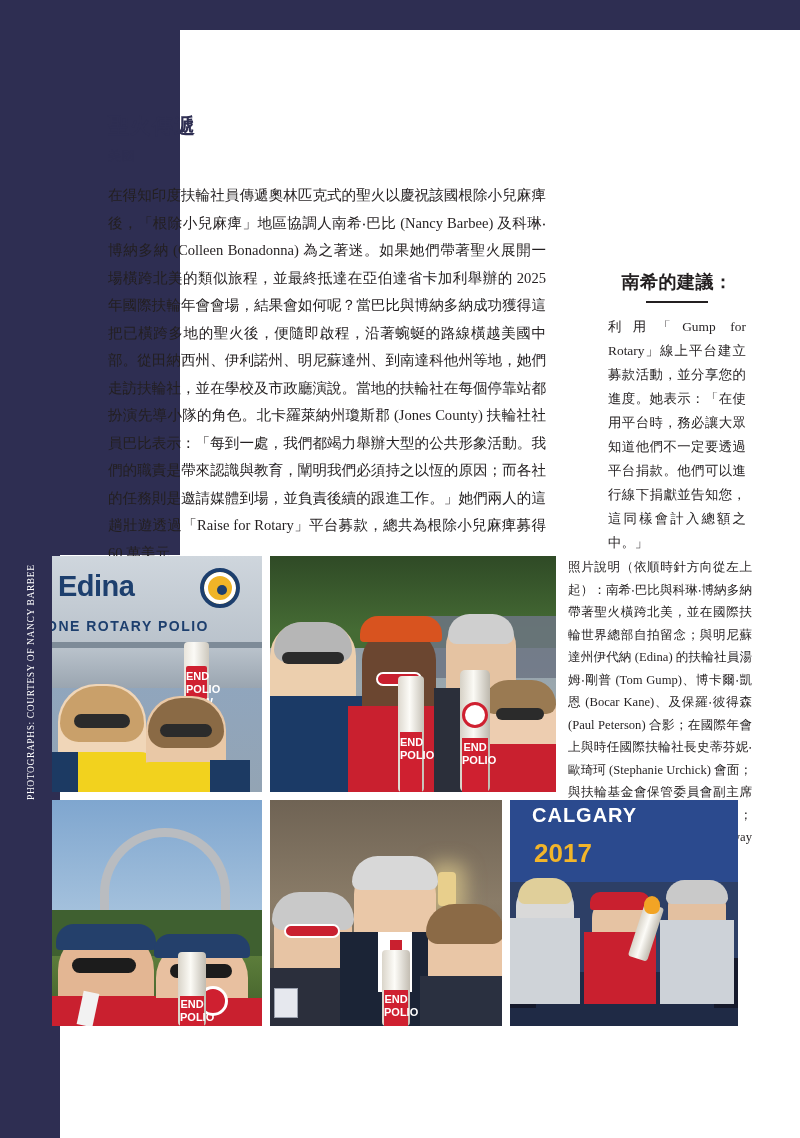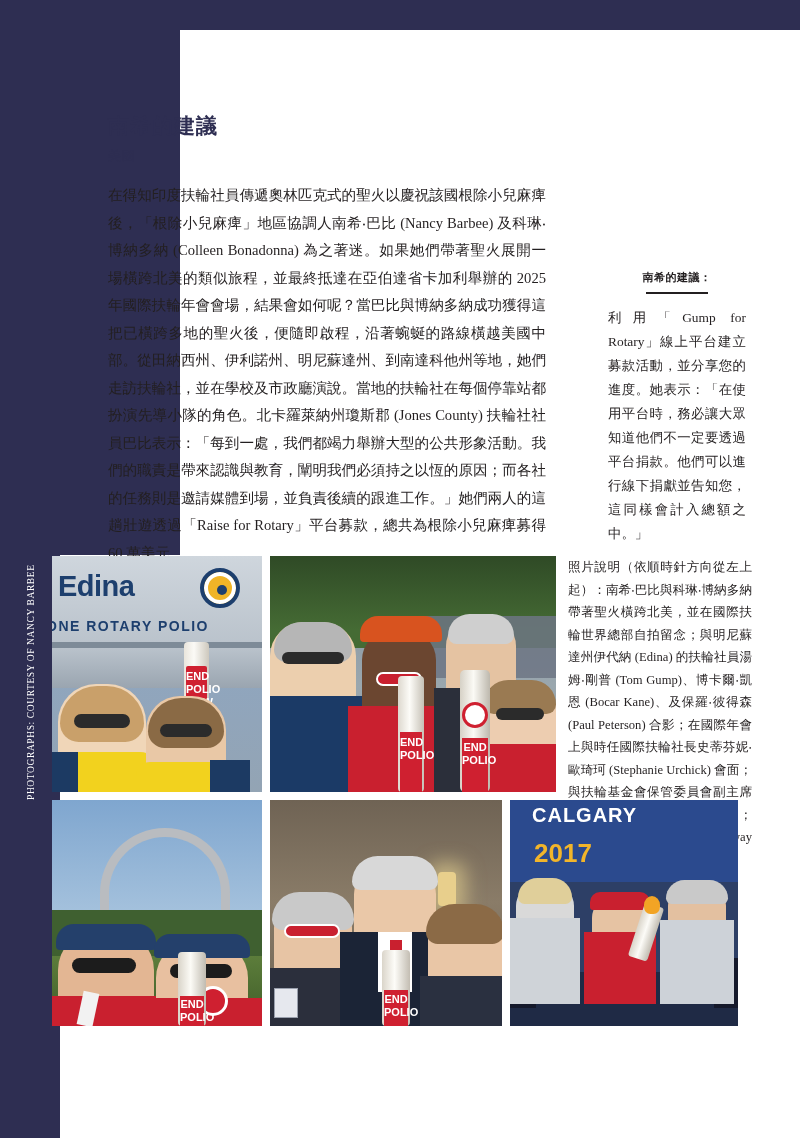--- a/index.html
+++ b/index.html
@@ -82,21 +82,21 @@
 
   
   .tip {
     position: absolute;
     left: 608px;
     top: 270px;
     width: 138px;
   }
   .tip-title {
     font-weight: bold;
-    font-size: 11px;
+    font-size: 18px;
     color: #231f20;
     text-align: center;
     letter-spacing: 0.5px;
   }
   .tip-rule {
     width: 62px;
     height: 1.5px;
     background: #231f20;
     margin: 7px auto 12px auto;
   }
@@ -288,21 +288,21 @@
 </style>
 </head>
 <body>
 
 <div class="navy-top"></div>
 <div class="navy-block"></div>
 <div class="navy-lower"></div>
 
 <div class="photo-credit">PHOTOGRAPHS: COURTESY OF NANCY BARBEE</div>
 
-<div class="headline">南希的建議</div>
+<div class="headline">聖火傳遞</div>
 <div class="subhead">美國</div>
 <div class="body-copy">在得知印度扶輪社員傳遞奧林匹克式的聖火以慶祝該國根除小兒麻痺後，「根除小兒麻痺」地區協調人南希‧巴比 (Nancy Barbee) 及科琳‧博納多納 (Colleen Bonadonna) 為之著迷。如果她們帶著聖火展開一場橫跨北美的類似旅程，並最終抵達在亞伯達省卡加利舉辦的 2025 年國際扶輪年會會場，結果會如何呢？當巴比與博納多納成功獲得這把已橫跨多地的聖火後，便隨即啟程，沿著蜿蜒的路線橫越美國中部。從田納西州、伊利諾州、明尼蘇達州、到南達科他州等地，她們走訪扶輪社，並在學校及市政廳演說。當地的扶輪社在每個停靠站都扮演先導小隊的角色。北卡羅萊納州瓊斯郡 (Jones County) 扶輪社社員巴比表示：「每到一處，我們都竭力舉辦大型的公共形象活動。我們的職責是帶來認識與教育，闡明我們必須持之以恆的原因；而各社的任務則是邀請媒體到場，並負責後續的跟進工作。」她們兩人的這趟壯遊透過「Raise for Rotary」平台募款，總共為根除小兒麻痺募得 60 萬美元。</div>
 
 <div class="tip">
   <div class="tip-title">南希的建議：</div>
   <div class="tip-rule"></div>
   <div class="tip-body">利用「Gump for Rotary」線上平台建立募款活動，並分享您的進度。她表示：「在使用平台時，務必讓大眾知道他們不一定要透過平台捐款。他們可以進行線下捐獻並告知您，這同樣會計入總額之中。」</div>
 </div>
 
 <div class="caption">照片說明（依順時針方向從左上起）：南希‧巴比與科琳‧博納多納帶著聖火橫跨北美，並在國際扶輪世界總部自拍留念；與明尼蘇達州伊代納 (Edina) 的扶輪社員湯姆‧剛普 (Tom Gump)、博卡爾‧凱恩 (Bocar Kane)、及保羅‧彼得森 (Paul Peterson) 合影；在國際年會上與時任國際扶輪社長史蒂芬妮‧歐琦珂 (Stephanie Urchick) 會面；與扶輪基金會保管委員會副主席格雷格‧帕德 (Greg Podd) 合影；以及在聖路易的大拱門 (Gateway Arch) 下留影。</div>

